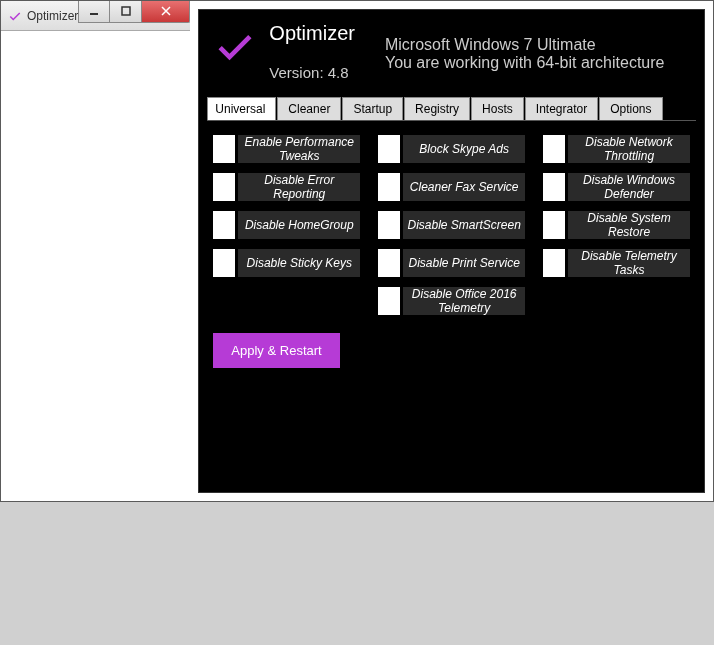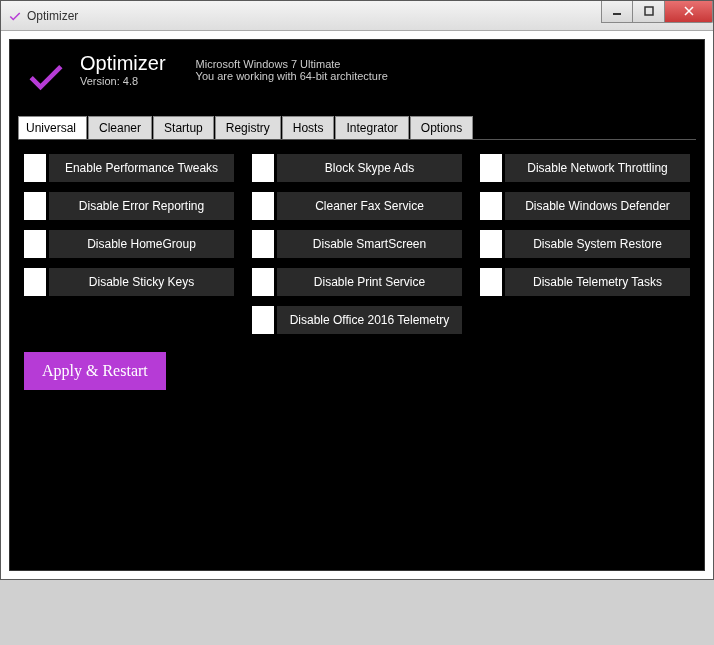--- a/index.html
+++ b/index.html
@@ -5,25 +5,24 @@
 * { box-sizing: border-box; margin: 0; padding: 0; }
 body {
   font-family: "Segoe UI", Tahoma, sans-serif;
   background: #d0d0d0;
   width: 714px;
   height: 645px;
   overflow: hidden;
 }
 .window {
   width: 714px;
-  height: 580px;
+  height: 502px;
   border: 1px solid #5a5a5a;
   background: #fff;
   display: flex;
-  flex-direction: column;
 }
 .titlebar {
   height: 30px;
   background: linear-gradient(to bottom, #f4f4f4, #dedede);
   border-bottom: 1px solid #aaa;
   display: flex;
   align-items: center;
   padding-left: 6px;
 }
 .titlebar .tb-icon { width: 16px; height: 16px; margin-right: 4px; display: flex; align-items: center; justify-content: center; }
@@ -57,22 +56,22 @@
   align-items: flex-start;
   padding: 4px 0 12px 4px;
 }
 .logo {
   width: 48px; height: 48px;
   margin-right: 10px;
   display: flex; align-items: center; justify-content: center;
 }
 .header-text { color: #fff; display: flex; gap: 30px; }
 .app-name { font-size: 20px; font-weight: 300; color: #fff; }
-.version { font-size: 11px; color: #ccc; margin-top: 0; }
-.sysinfo { font-size: 11px; color: #ccc; margin-top: 6px; }
+.version { font-size: 15px; color: #ccc; margin-top: 19px; }
+.sysinfo { font-size: 16px; color: #ccc; margin-top: 14px; }
 .tabs {
   display: flex;
   border-bottom: 1px solid #555;
   margin-top: 4px;
 }
 .tab {
   padding: 4px 10px;
   font-size: 12px;
   background: #ddd;
   color: #000;
@@ -87,20 +86,21 @@
   padding-left: 7px;
 }
 .panel {
   flex: 1;
   padding: 14px 6px;
 }
 .options-grid {
   display: grid;
   grid-template-columns: repeat(3, 1fr);
   gap: 10px 18px;
+  font-style: italic;
 }
 .opt {
   display: flex;
   align-items: stretch;
   height: 28px;
 }
 .opt .chk {
   width: 22px;
   background: #fff;
   flex-shrink: 0;
@@ -116,23 +116,22 @@
   padding: 0 4px;
   text-align: center;
   margin-left: 3px;
 }
 .apply {
   margin-top: 18px;
   background: #b63bd6;
   color: #fff;
   border: none;
   padding: 10px 18px;
-  font-size: 16px;
+  font-size: 13px;
   cursor: pointer;
-  font-family: Liberation Serif, serif;
 }
 </style>
 </head>
 <body>
 
 <div class="window">
   <div class="titlebar">
     <span class="tb-icon">
       <svg width="14" height="14" viewBox="0 0 24 24">
           <path d="M9 16.2l-4.2-4.2L3 13.8l6 6 12-12-1.8-1.8z" fill="#b63bd6"></path>

